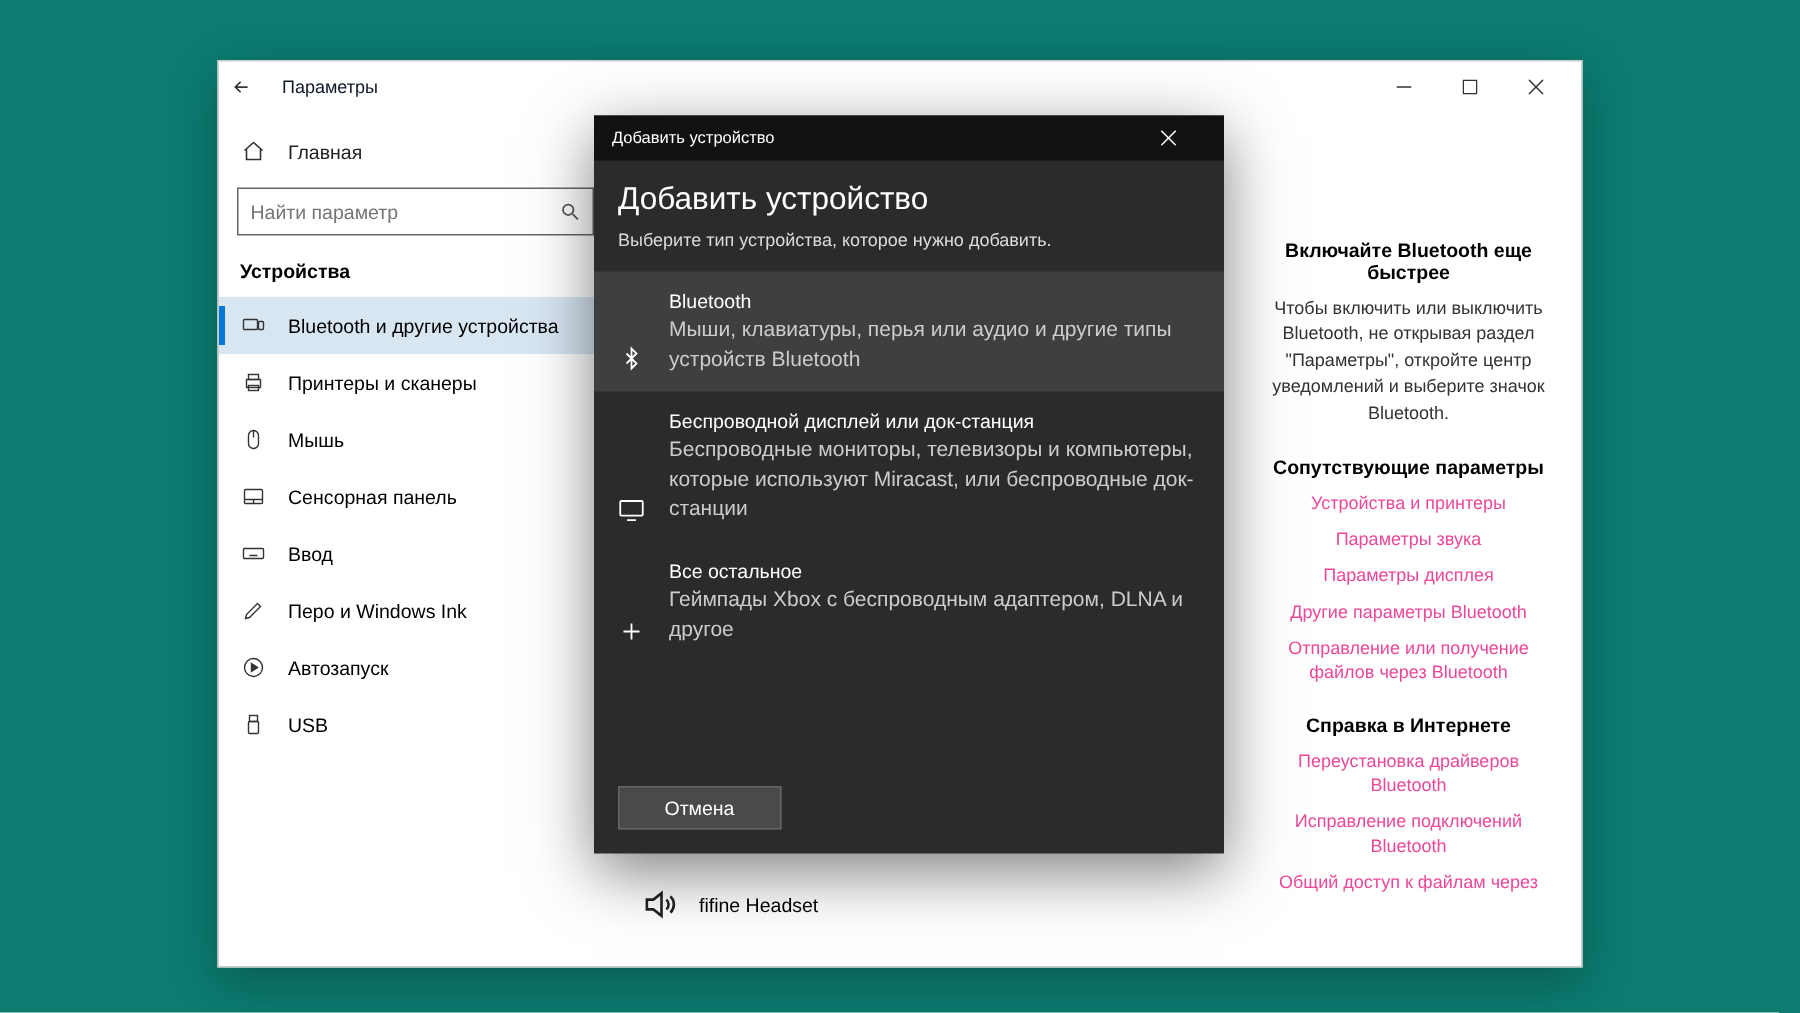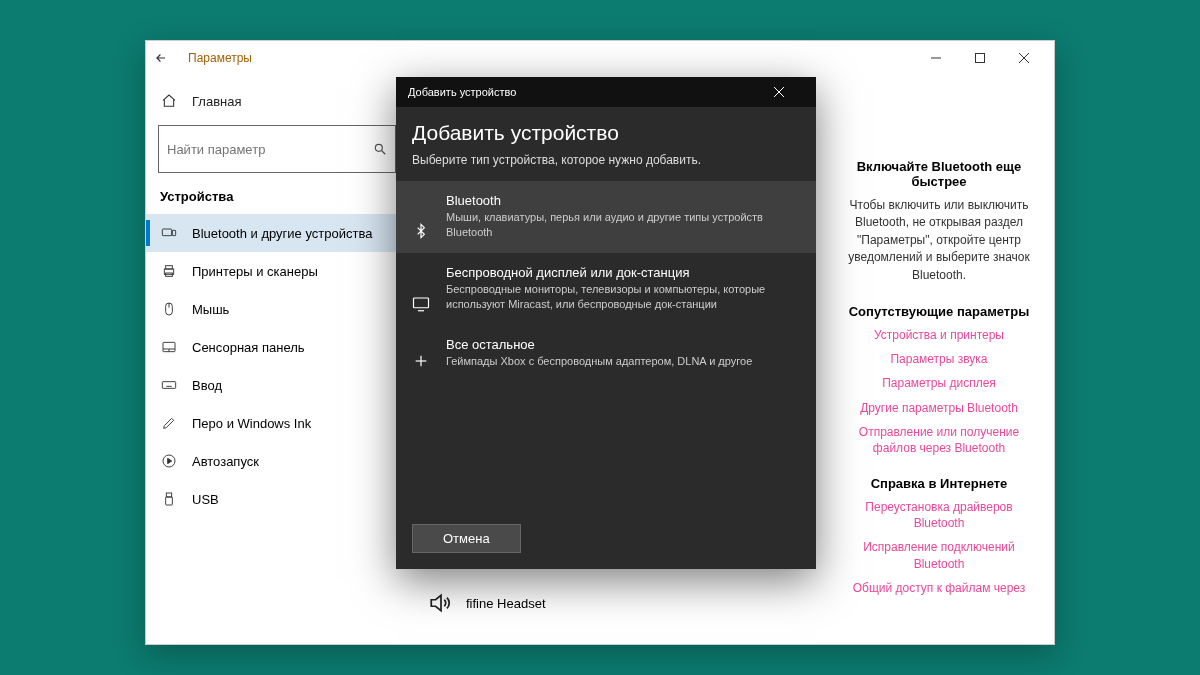--- a/index.html
+++ b/index.html
@@ -4,28 +4,28 @@
 <style>
   * { box-sizing: border-box; margin: 0; padding: 0; font-family: "Segoe UI", Arial, sans-serif; }
   body { background: #0c7b70; width: 1200px; height: 675px; overflow: hidden; position: relative; }
   .window {
     position: absolute; left: 145px; top: 40px; width: 910px; height: 605px;
     background: #fff; border: 1px solid #ccc; box-shadow: 0 10px 30px rgba(0,0,0,.25);
     display: flex; flex-direction: column;
   }
   .titlebar { height: 34px; display: flex; align-items: center; padding: 0 8px; }
   .titlebar .back { width: 30px; text-align: center; color: #333; font-size: 16px; }
-  .titlebar .apptitle { font-size: 12px; color: #a16207; margin-left: 4px; }
+  .titlebar .apptitle { font-size: 12px; color: #0f172a; margin-left: 4px; }
   .titlebar .spacer { flex: 1; }
   .titlebar .winbtn { width: 44px; height: 30px; display: flex; align-items: center; justify-content: center; color: #333; font-size: 11px; }
   .winbody { flex: 1; display: flex; overflow: hidden; }
   .leftnav { width: 262px; padding: 8px 0; }
   .leftnav .navrow { display: flex; align-items: center; height: 36px; padding: 0 14px; font-size: 13px; color: #222; gap: 14px; }
   .leftnav .icon { width: 18px; display: flex; align-items: center; justify-content: center; color: #333; }
-  .leftnav .searchbox { margin: 6px 12px 10px; height: 48px; border: 1px solid #666; display: flex; align-items: center; padding: 0 8px; font-size: 13px; color: #666; }
+  .leftnav .searchbox { margin: 6px 12px 10px; height: 32px; border: 1px solid #666; display: flex; align-items: center; padding: 0 8px; font-size: 13px; color: #666; }
   .leftnav .searchbox input { border: none; outline: none; flex: 1; font-size: 13px; background: transparent; }
   .leftnav .sectiontitle { font-size: 13px; font-weight: 700; padding: 6px 14px 10px; }
   .leftnav .navitem { display: flex; align-items: center; height: 38px; padding: 4px 14px; font-size: 13px; gap: 14px; position: relative; }
   .leftnav .navitem.selected { background: #d8e6f2; }
   .leftnav .navitem.selected::before { content: ""; position: absolute; left: 0; top: 6px; bottom: 6px; width: 4px; background: #0078d4; }
   .main { flex: 1; padding: 16px 20px; overflow: hidden; position: relative; }
   .rightcol { width: 230px; padding: 16px 16px; font-size: 13px; overflow: hidden; text-align: center; }
   .rightcol .rtitle { font-size: 13px; font-weight: 600; margin-bottom: 8px; margin-top: 20px; }
   .rightcol .rtitle.first { margin-top: 68px; }
   .rightcol .rtext { font-size: 12px; color: #333; line-height: 1.45; }
@@ -38,21 +38,21 @@
   .dialog .dlgtitle .spacer { flex: 1; }
   .dialog .dlgtitle .close { font-size: 13px; width: 30px; text-align: right; }
   .dialog .dlgbody { flex: 1; padding: 14px 16px 0; }
   .dialog .dlghead { font-size: 21px; font-weight: 300; margin-bottom: 8px; }
   .dialog .dlgsub { font-size: 12px; color: #ddd; margin-bottom: 14px; }
   .dialog .opt { padding: 12px 14px; margin: 0 -16px; display: flex; gap: 14px; align-items: flex-end; }
   .dialog .opt.selected { background: #3f3f3f; }
   .dialog .opt .oicon { width: 22px; display: flex; justify-content: center; padding-top: 2px; }
   .dialog .opt .otext { flex: 1; }
   .dialog .opt .otitle { font-size: 13px; margin-bottom: 2px; }
-  .dialog .opt .odesc { font-size: 11px; color: #ccc; line-height: 1.4; }
+  .dialog .opt .odesc { font-size: 14px; color: #ccc; line-height: 1.4; }
   .dialog .dlgfooter { padding: 12px 16px 16px; display: flex; justify-content: flex-start; }
   .dialog .cancelbtn { background: #4a4a4a; border: 1px solid #666; color: #fff; font-size: 13px; padding: 6px 30px; }
   svg { display: block; }
 </style>
 </head>
 <body>
 
 <div class="window">
   <div class="titlebar">
     <div class="back">

